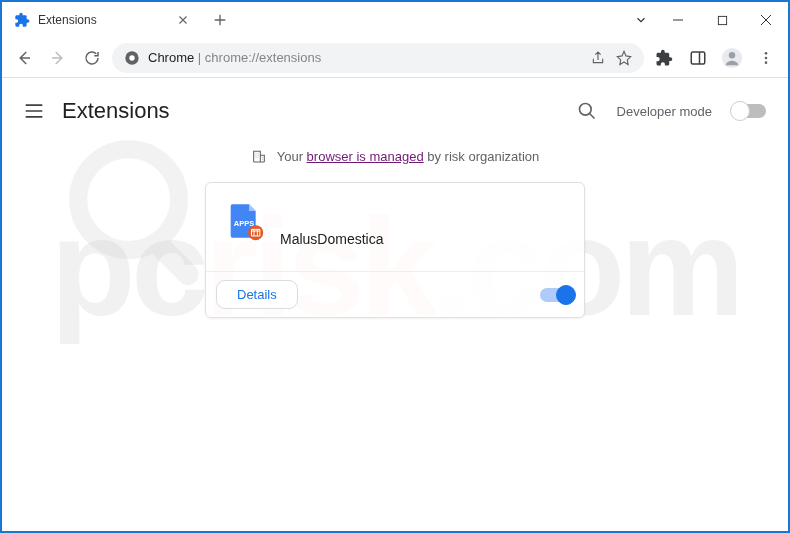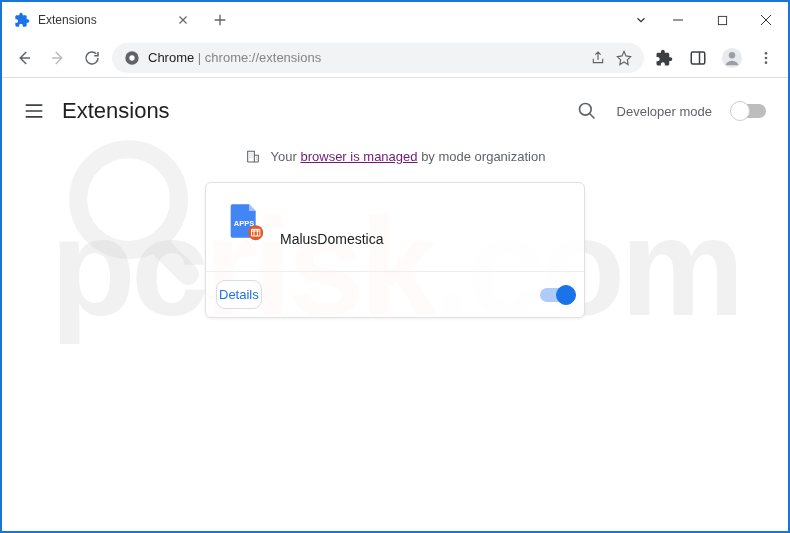--- a/index.html
+++ b/index.html
@@ -163,21 +163,21 @@
   display: flex;
   align-items: center;
   border-top: 1px solid #eee;
   padding: 8px 10px;
 }
 .details-btn {
   border: 1px solid #dadce0;
   background: #fff;
   color: #1a73e8;
   font-size: 13px;
-  padding: 6px 2px;
+  padding: 6px 20px;
   border-radius: 9px;
   cursor: pointer;
 }
 .card-toggle { margin-left: auto; }
 </style>
 </head>
 <body>
 
 <div class="watermark-icon">
 <svg viewBox="0 0 100 100">
@@ -301,21 +301,21 @@
       <div class="toggle"></div>
     </div>
   </div>
 
   <div class="managed">
     <svg class="building-icon" width="16" height="16" viewBox="0 0 24 24">
         <path fill="none" stroke="#5f6368" stroke-width="1.6" d="M4 21V5h10v16M14 11h6v10M4 21h16"></path>
         <path stroke="#5f6368" d="M7 8h1M10 8h1M7 11h1M10 11h1M7 14h1M10 14h1M17 14h1M17 17h1"></path>
       </svg>
     <span>
-      <span>Your </span><a href="#">browser is managed</a><span> by mode organization</span>
+      <span>Your </span><a href="#">browser is managed</a><span> by risk organization</span>
     </span>
   </div>
 
   <div class="card-wrap">
     <div class="card">
       <div class="card-body">
         <div class="ext-icon">
           <svg viewBox="0 0 48 48" width="40" height="40">
             <path fill="#4285f4" d="M10 4h20l8 8v30a2 2 0 01-2 2H10a2 2 0 01-2-2V6a2 2 0 012-2z"></path>
             <path fill="#a0c3ff" d="M30 4l8 8h-8z"></path>

